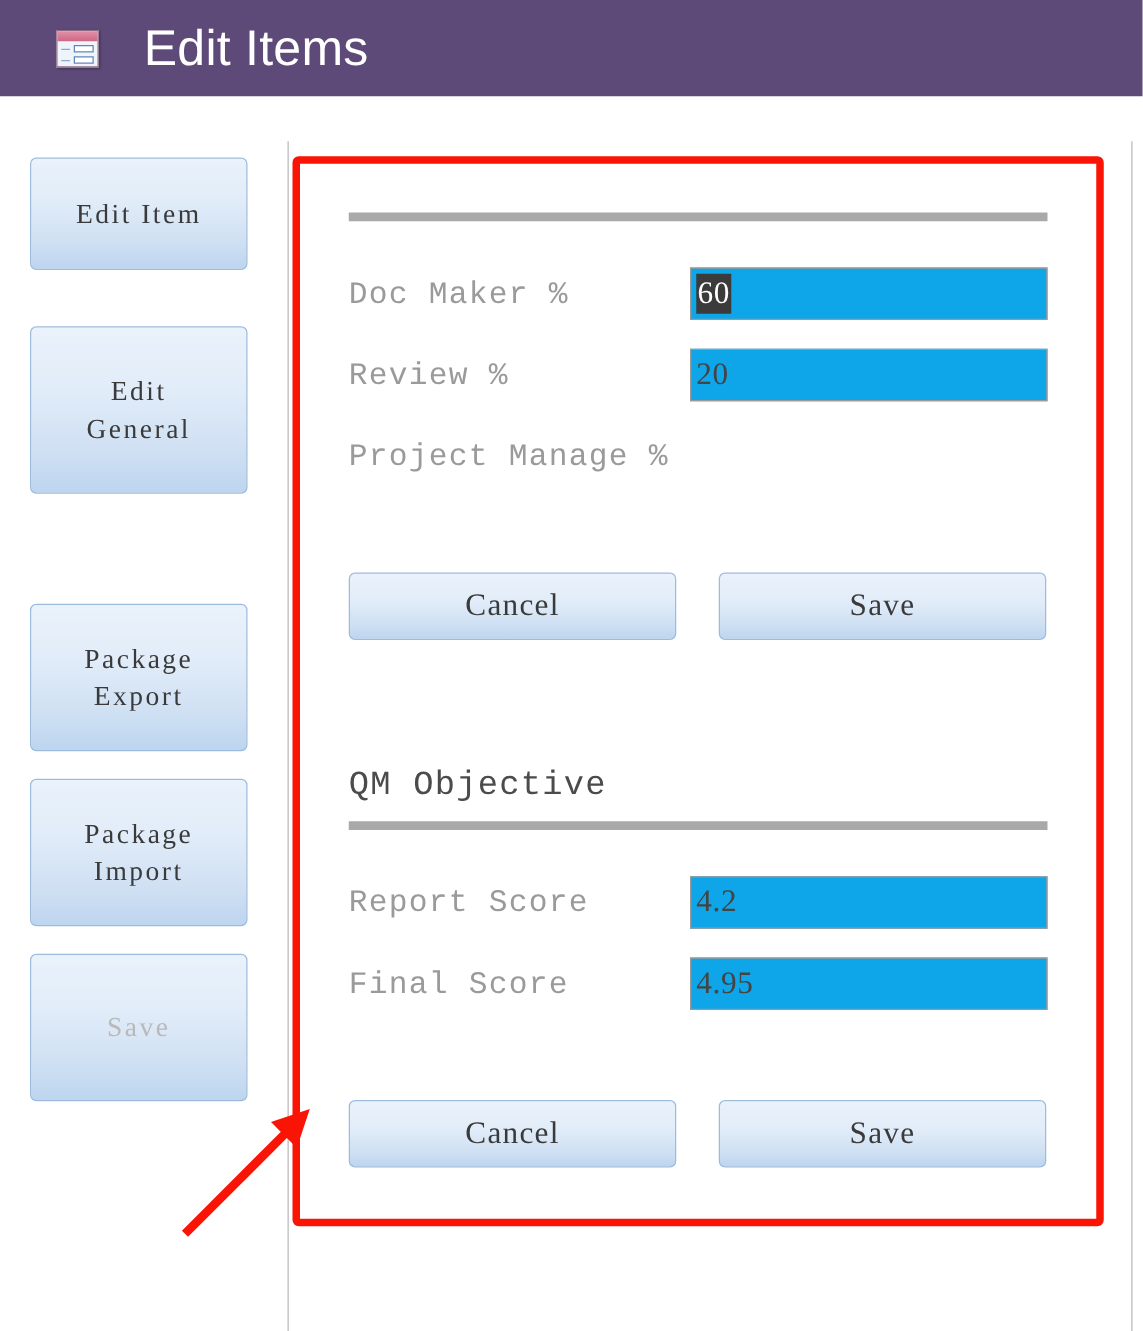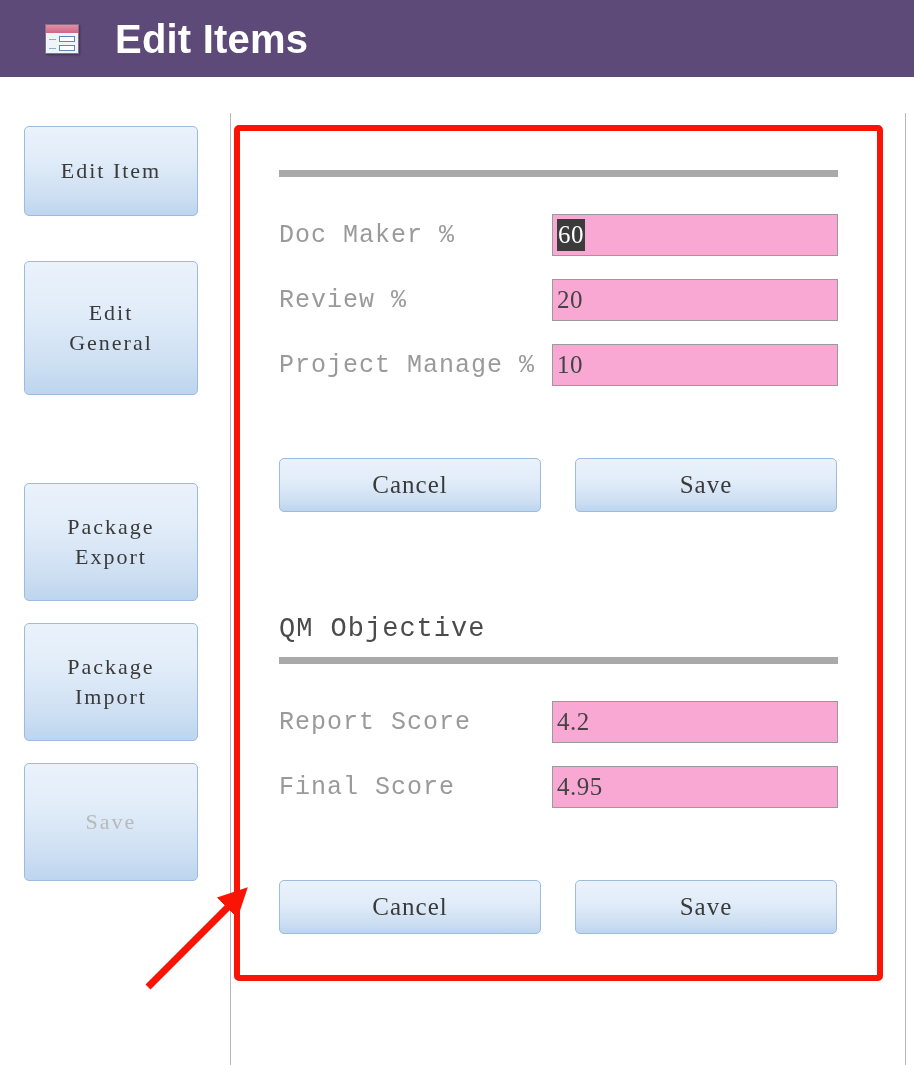--- a/index.html
+++ b/index.html
@@ -59,21 +59,21 @@
     background: #8fa9c6;
   }
   #header-icon .icon-stub.s1 { top: 14px; }
   #header-icon .icon-stub.s2 { top: 23px; }
 
   #header-title {
     margin-left: 36px;
     color: #ffffff;
     font-size: 40px;
     font-family: "Liberation Sans", "DejaVu Sans", sans-serif;
-    font-weight: 700;
+    font-weight: 400;
     letter-spacing: 0.2px;
     line-height: 1;
   }
 
   
   #divider-left {
     position: absolute;
     left: 230px;
     top: 113px;
     width: 1px;
@@ -172,21 +172,21 @@
     color: #9a9a9a;
     font-family: "Liberation Mono", "DejaVu Sans Mono", monospace;
     letter-spacing: 1px;
     line-height: 1;
   }
   .field-input {
     flex: 1;
     height: 42px;
     box-sizing: border-box;
     border: 1px solid #9a9a9a;
-    background: #f9a8d4;
+    background: #0ea5e9;
     display: flex;
     align-items: center;
     padding-left: 4px;
     font-size: 25px;
     color: #444444;
     font-family: "Liberation Serif", "DejaVu Serif", serif;
     letter-spacing: 0.5px;
   }
   .field-input .val { display: inline-block; padding: 1px 0; }
   .field-input.selected .val {
@@ -256,23 +256,20 @@
         </div>
       </div>
       <div class="field-row">
         <div class="field-label">Review %</div>
         <div class="field-input">
           <span class="val">20</span>
         </div>
       </div>
       <div class="field-row">
         <div class="field-label">Project Manage %</div>
-        <div class="field-input">
-          <span class="val">10</span>
-        </div>
       </div>
       <div class="button-row">
         <div class="form-btn">Cancel</div>
         <div class="form-btn">Save</div>
       </div>
     </div>
     <div class="section" style="margin-top: 104px;">
       <div class="section-title">QM Objective</div>
       <div class="section-rule"></div>
       <div class="field-row" style="margin-top: 37px;">

